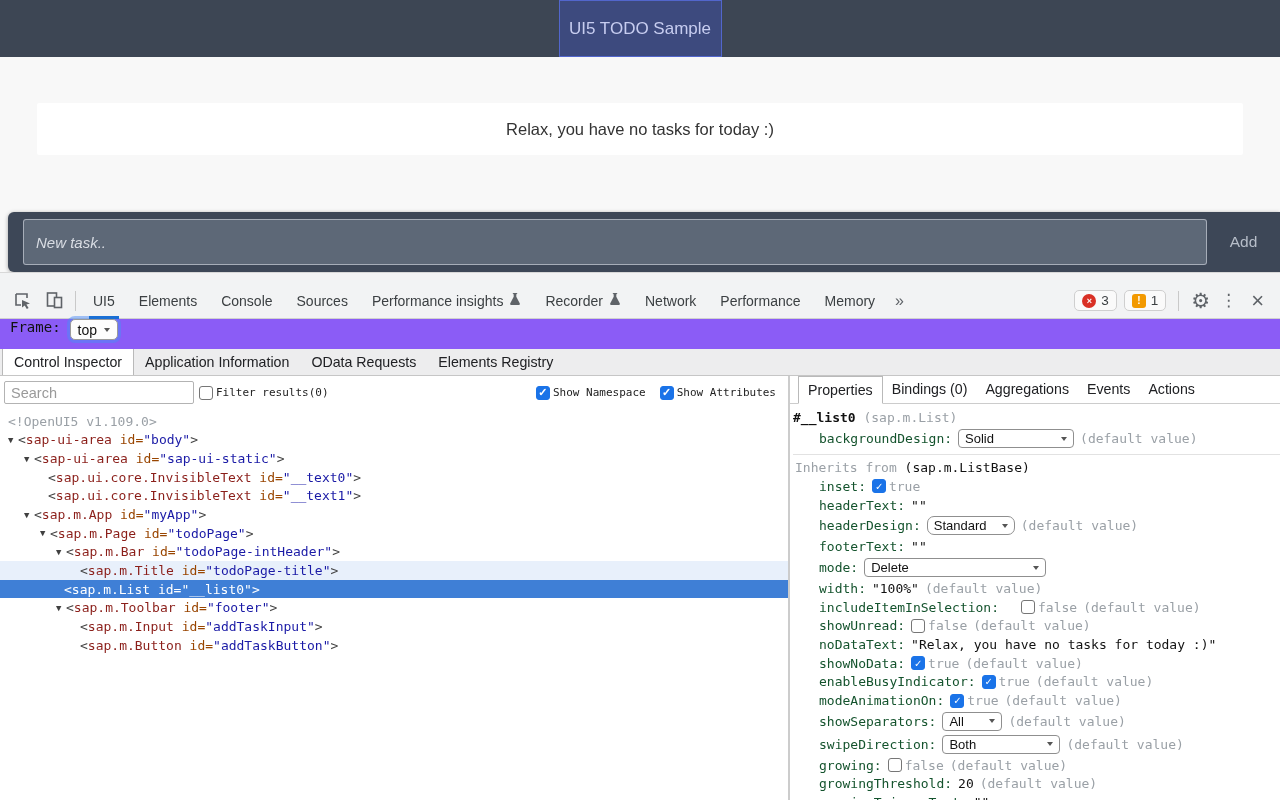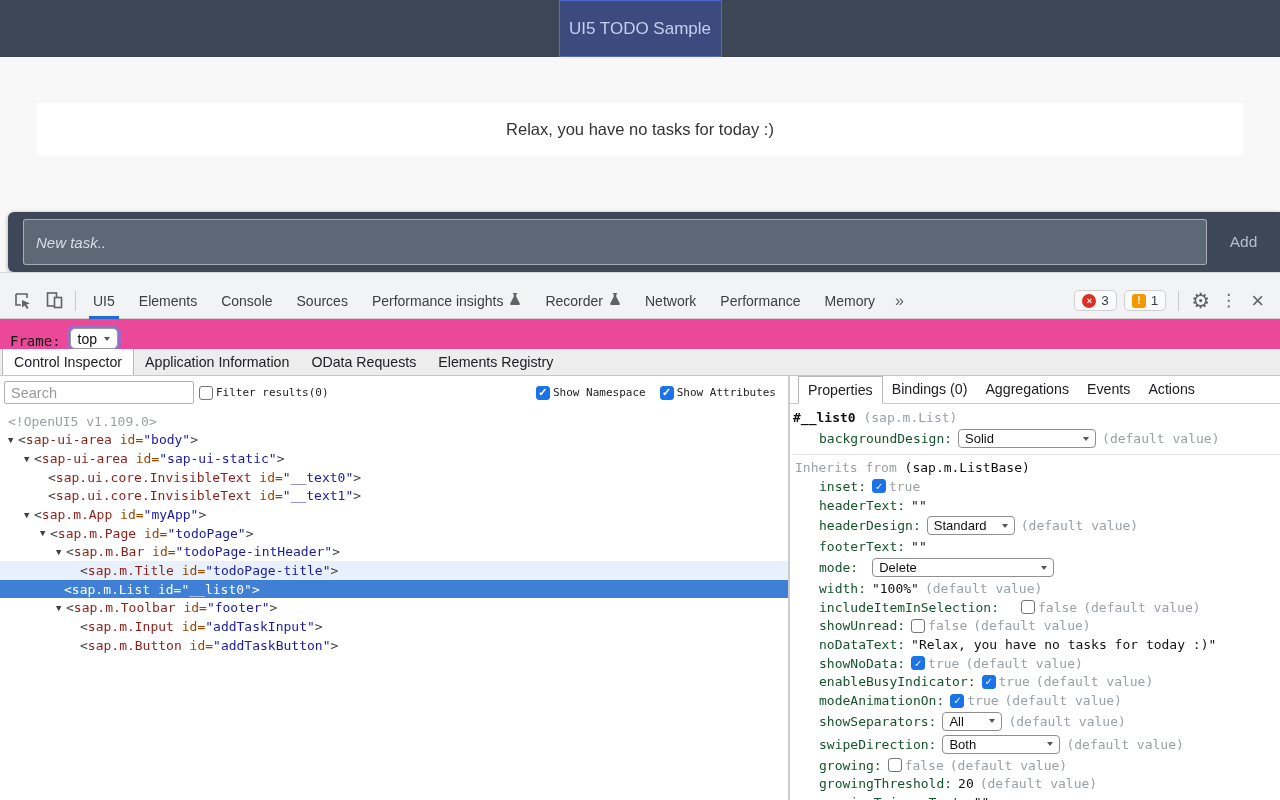--- a/index.html
+++ b/index.html
@@ -26,21 +26,21 @@
   .dt-tab.active::after { content:""; position:absolute; left:8px; right:8px; bottom:0; height:3px; background:#1a6fd4; }
   .overflow-chevron { padding:0 8px; font-size:16px; color:#5f6368; cursor:pointer; }
   .tb-right { margin-left:auto; display:flex; align-items:center; gap:7px; padding-right:6px; }
   .badge { display:flex; align-items:center; gap:5px; border:1px solid #cfcfcf; border-radius:5px; background:#fafafa; padding:2px 7px; font-size:13.5px; color:#3c4043; cursor:pointer; }
   .err-dot { width:14px; height:14px; border-radius:50%; background:#d93025; color:#fff; font-size:9px; font-weight:bold; display:flex; align-items:center; justify-content:center; }
   .warn-dot { width:14px; height:14px; border-radius:3px; background:#f29900; color:#fff; font-size:10px; font-weight:bold; display:flex; align-items:center; justify-content:center; }
   .gear { font-size:21px; color:#5f6368; cursor:pointer; line-height:1; }
   .kebab { font-size:17px; color:#5f6368; cursor:pointer; padding:0 3px; }
   .closex { font-size:22px; color:#5f6368; cursor:pointer; line-height:1; padding:0 4px; }
 
-  .frame-bar { height:30px; background:#ec4899; display:flex; align-items:flex-end; padding-left:10px; gap:9px; }
+  .frame-bar { height:30px; background:#8b5cf6; display:flex; align-items:flex-start; padding-left:10px; gap:9px; }
   .frame-label { font-family:"DejaVu Sans Mono",monospace; font-size:14px; color:#111; }
   .frame-select { display:inline-flex; align-items:center; gap:7px; height:21px; padding:0 7px; background:#fdfdfd; border:1px solid #9a9a9a; border-radius:5px; font-size:14px; color:#111; cursor:pointer; box-shadow:0 0 0 3px rgba(76,139,245,.5); }
   .chev { width:0; height:0; border-left:3.5px solid transparent; border-right:3.5px solid transparent; border-top:4.5px solid #555; display:inline-block; }
 
   .subtab-bar { height:27px; background:#ededee; border-bottom:1px solid #c6c6c6; display:flex; padding-left:2px; }
   .subtab { padding:0 11px; line-height:26px; font-size:14.2px; color:#202124; white-space:nowrap; cursor:pointer; }
   .subtab.active { background:#fff; border-left:1px solid #b9b9b9; border-right:1px solid #b9b9b9; }
 
   .dt-main { display:flex; height:425px; }
   .left-panel { width:790px; border-right:2px solid #ccc; display:flex; flex-direction:column; overflow:hidden; }
@@ -319,21 +319,21 @@
           <div class="insp-tab">Events</div>
           <div class="insp-tab">Actions</div>
         </div>
       <div class="insp-body" id="insp-body">
           <div class="head-row">
             <span class="head-id">#__list0</span>
             <span class="p-gray">&nbsp;(sap.m.List)</span>
           </div>
           <div class="prop-row tall">
             <span class="p-name" style="margin-right: 0px;">backgroundDesign:</span>
-            <span class="mini-select" style="width: 138px;">
+            <span class="mini-select" style="width: 116px;">
               <span>Solid</span>
               <span class="chev"></span>
             </span>
             <span class="p-gray">(default value)</span>
           </div>
           <div class="sep-row"></div>
           <div class="inherits-row">
             <span class="p-gray">Inherits from&nbsp;</span>
             <span class="p-val">(sap.m.ListBase)</span>
           </div>
@@ -343,32 +343,32 @@
               <span class="cb checked">✓</span>
               <span class="p-gray">true</span>
             </span>
           </div>
           <div class="prop-row">
             <span class="p-name" style="margin-right: 0px;">headerText:</span>
             <span class="p-val">""</span>
           </div>
           <div class="prop-row tall">
             <span class="p-name" style="margin-right: 0px;">headerDesign:</span>
-            <span class="mini-select" style="width: 88px;">
+            <span class="mini-select" style="width: 88px; border-radius: 7px;">
               <span>Standard</span>
               <span class="chev"></span>
             </span>
             <span class="p-gray">(default value)</span>
           </div>
           <div class="prop-row">
             <span class="p-name" style="margin-right: 0px;">footerText:</span>
             <span class="p-val">""</span>
           </div>
           <div class="prop-row tall">
-            <span class="p-name" style="margin-right: 8px;">mode:</span>
+            <span class="p-name" style="margin-right: 0px;">mode:</span>
             <span class="mini-select" style="width: 182px;">
               <span>Delete</span>
               <span class="chev"></span>
             </span>
           </div>
           <div class="prop-row">
             <span class="p-name" style="margin-right: 0px;">width:</span>
             <span class="p-val">"100%"</span>
             <span class="p-gray">(default value)</span>
           </div>

